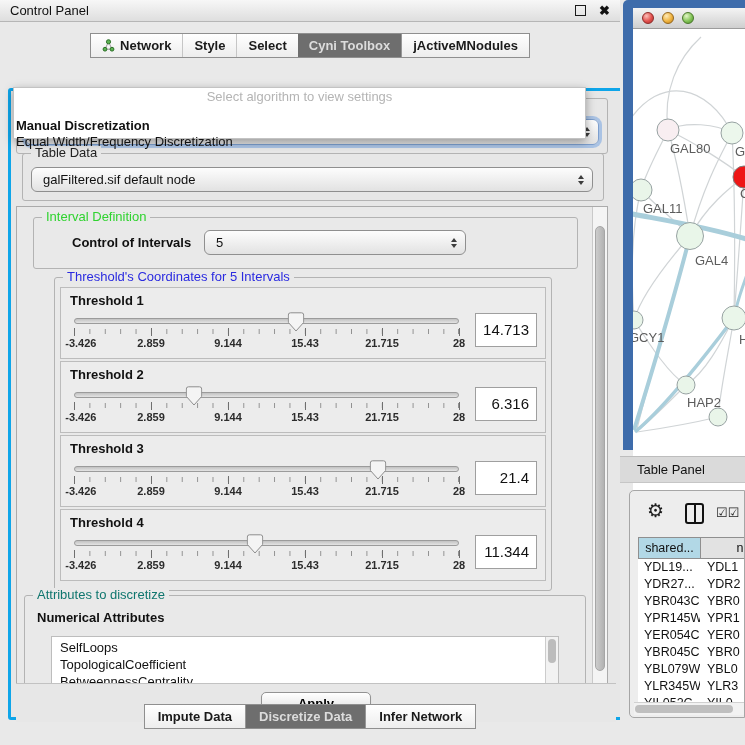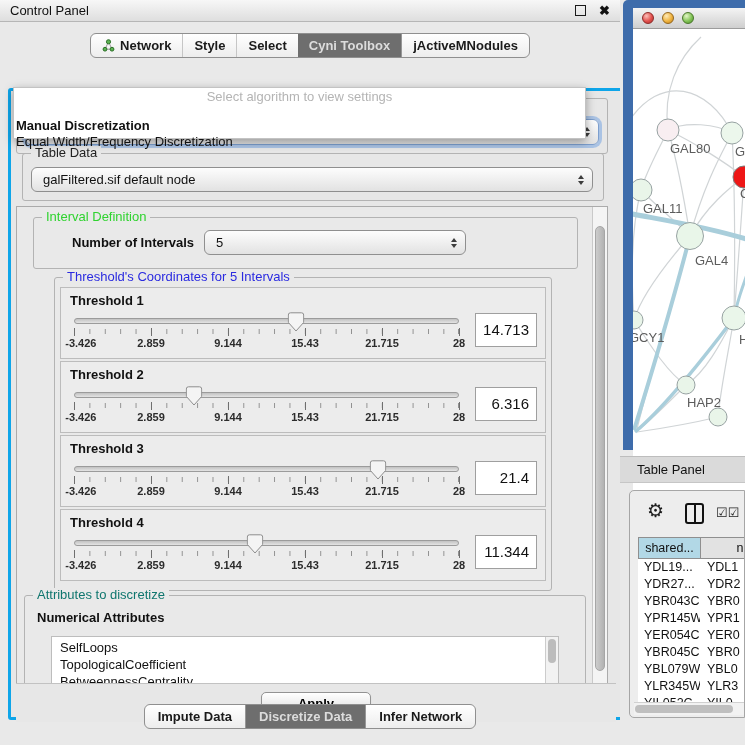--- a/index.html
+++ b/index.html
@@ -9,21 +9,21 @@
   
   .control-panel{position:absolute;left:0;top:0;width:620px;height:745px;background:#e9e9e9;}
   .cp-titlebar{position:absolute;left:0;top:0;width:100%;height:22px;box-sizing:border-box;
        background:linear-gradient(#f7f7f7,#dedede);border-bottom:1px solid #b6b6b6;
        display:flex;align-items:center;padding:0 10px;}
   .cp-title{flex:1;}
   .float-ic{width:9px;height:9px;border:1.5px solid #1a1a1a;margin-right:13px;}
   .close-ic{font-weight:bold;font-size:13px;color:#111;}
 
   .tabbar{position:absolute;top:33px;left:0;width:620px;display:flex;justify-content:center;}
-  .tab-pill{display:flex;border:1px solid #8f8f8f;border-radius:6px;overflow:hidden;
+  .tab-pill{display:flex;border:1px solid #8f8f8f;border-radius:0;overflow:hidden;
        background:linear-gradient(#ffffff,#ededed);align-items:center;}
   .tab{padding:4px 11px;display:flex;align-items:center;gap:5px;font-weight:bold;color:#1a1a1a;cursor:default;}
   .tab-div{border-left:1px solid #c6c6c6;}
   .tab-div2{border-left:1px solid #979797;}
   .tab-sel{background:#6e6e6e;color:#dcdcdc;}
   .net-ic{display:inline-flex;}
 
   .main-panel{position:absolute;left:8px;top:88px;width:616px;height:632px;box-sizing:border-box;
        border:3px solid #0ea5e9;border-radius:3px;background:#e7e7e7;}
   .group{position:absolute;border:1px solid #b3b3b3;border-radius:3px;box-sizing:border-box;}
@@ -199,21 +199,21 @@
             <span class="arr-dn"></span>
           </span>
       </div>
     </div>
 
     <div class="scrollpane">
       <div class="scroll-content">
 
         <div class="group iv-group">
           <span class="group-title iv-title" style="background:#e9e9e9;">Interval Definition</span>
-          <span class="iv-label">Number of Intervals</span>
+          <span class="iv-label">Control of Intervals</span>
           <div class="combo iv-combo">
             <span>5</span>
             <span class="combo-arrows">
                 <span class="arr-up"></span>
                 <span class="arr-dn"></span>
               </span>
           </div>
         </div>
 
         <div class="group thc-group">

